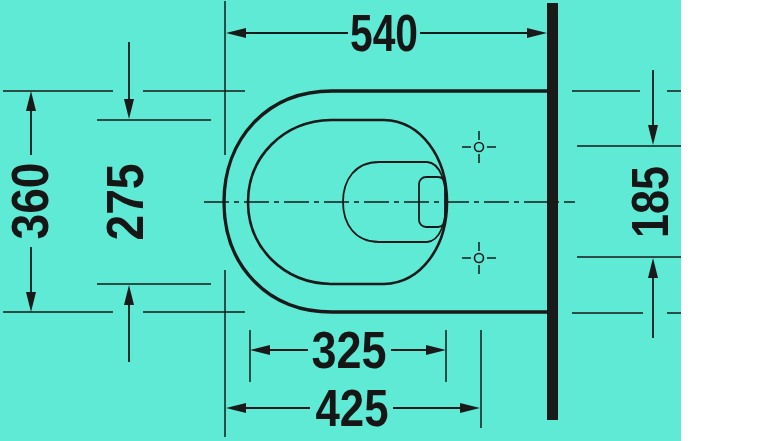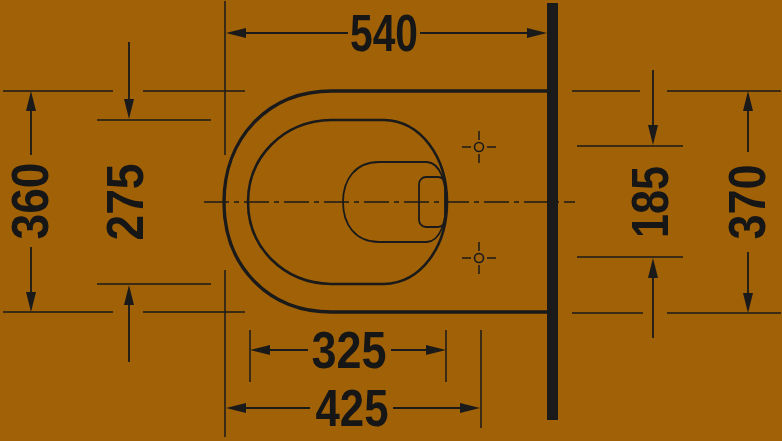--- a/index.html
+++ b/index.html
@@ -1,20 +1,20 @@
 <!DOCTYPE html>
 <html><head>
 <meta charset="utf-8">
 <style>
   html, body { margin: 0; padding: 0; background: #ffffff; }
   .stage {
     position: relative;
-    width: 782px;
+    width: 681px;
     height: 441px;
-    background: #a16207;
+    background: #5eead4;
     overflow: hidden;
     font-family: "Liberation Sans", "DejaVu Sans", sans-serif;
     text-decoration: underline;
   }
   svg text {
     font-family: "Liberation Sans", "DejaVu Sans", sans-serif;
     font-weight: 700;
     font-size: 52px;
     fill: #161616;
   }

